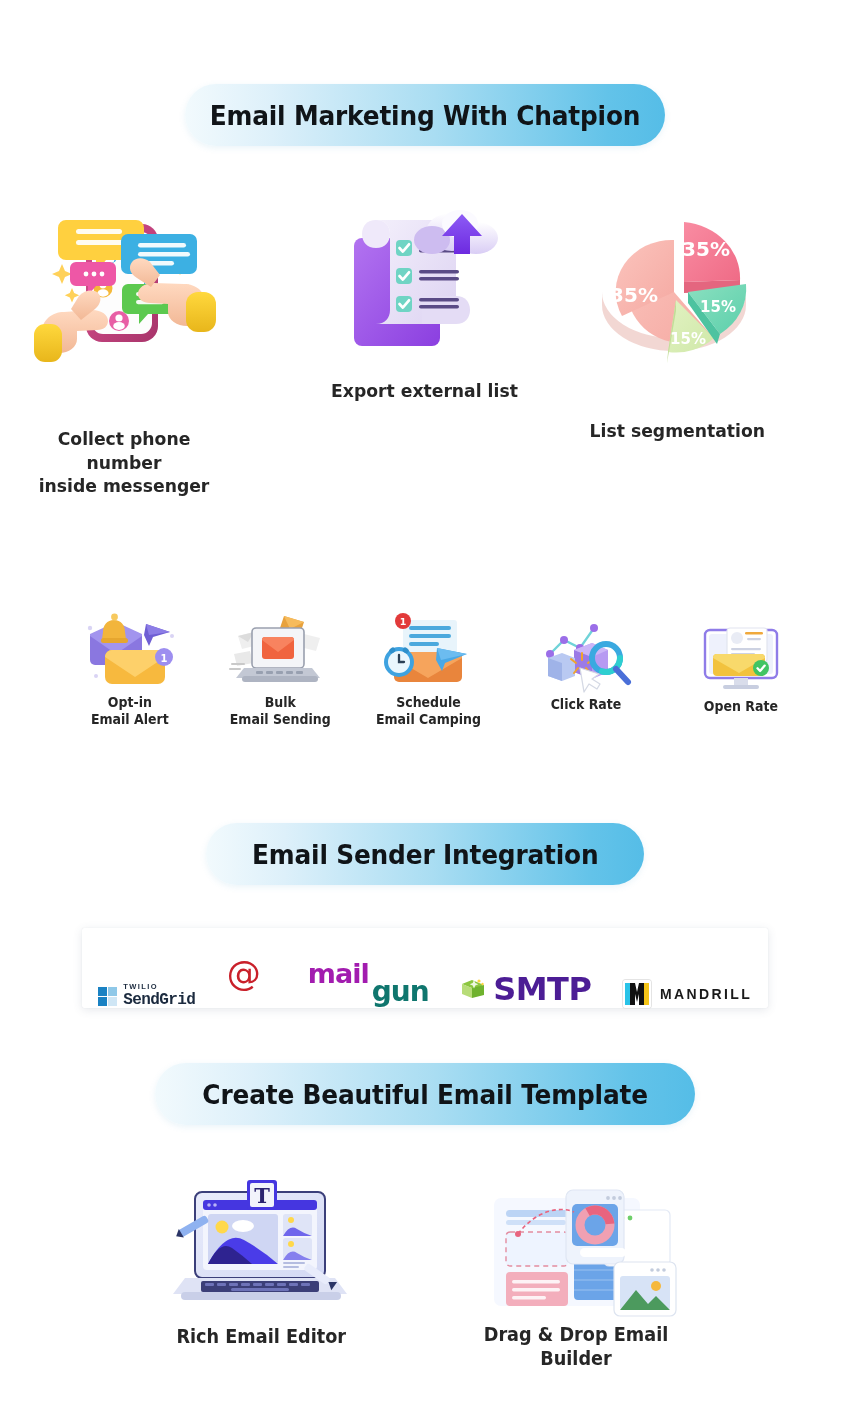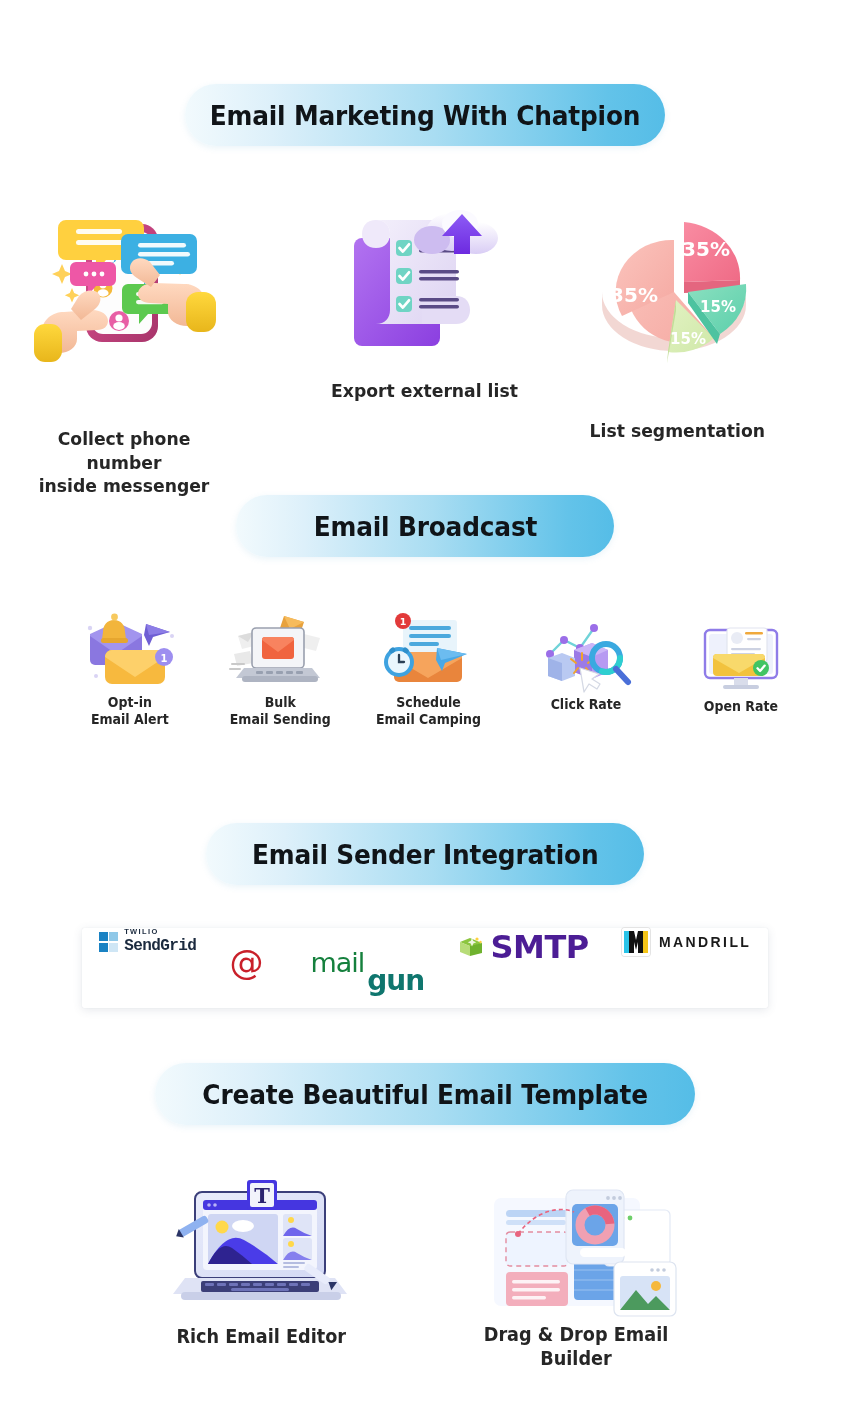--- a/index.html
+++ b/index.html
@@ -61,36 +61,36 @@
   #bc-2{left:219px;top:612px;width:122px;}
   #bc-3{left:368px;top:612px;width:122px;}
   #bc-4{left:525px;top:618px;width:122px;}
   #bc-5{left:680px;top:622px;width:122px;}
 
   
   #integration-card{
     position:absolute;left:82px;top:928px;width:686px;height:80px;
     background:#ffffff;
     box-shadow:0 2px 10px rgba(60,80,110,.13),0 0 1px rgba(60,80,110,.14);
-    display:flex;align-items:flex-start;justify-content:space-around;
+    display:flex;align-items:flex-end;justify-content:space-around;
     border-radius:2px;
   }
   .logo{display:flex;align-items:center;justify-content:center;}
 
   
   .sg{display:flex;align-items:flex-end;gap:6px;}
   .sg-grid{display:grid;grid-template-columns:9px 9px;grid-template-rows:9px 9px;gap:1.5px;margin-bottom:2px;}
   .sg-txt{display:flex;flex-direction:column;align-items:flex-start;line-height:1;}
   .sg-twilio{font-family:"Liberation Sans",sans-serif;font-size:7.5px;font-weight:bold;letter-spacing:1.4px;color:#1b2a3e;margin-bottom:2px;}
   .sg-name{font-family:Liberation Mono, monospace;font-size:16px;font-weight:bold;color:#1b2a3e;letter-spacing:-.6px;}
 
   
   .mg{display:flex;align-items:center;gap:3px;}
   .mg-at{font-family:"DejaVu Sans",sans-serif;font-size:34px;color:#c9202a;line-height:.8;font-weight:normal;}
-  .mg-mail{font-family:"DejaVu Sans",sans-serif;font-size:27px;font-weight:normal;color:#15803d;letter-spacing:-1px;margin-left:44px;}
+  .mg-mail{font-family:"DejaVu Sans",sans-serif;font-size:27px;font-weight:bold;color:#a21caf;letter-spacing:-1px;margin-left:44px;}
   .mg-gun{font-family:"DejaVu Sans",sans-serif;font-size:28px;font-weight:bold;color:#0f766e;letter-spacing:-1px;margin-top:36px;}
 
   
   .smtp{display:flex;align-items:center;gap:7px;}
   .smtp-txt{font-family:"DejaVu Sans",sans-serif;font-size:32px;font-weight:bold;color:#4c1d95;letter-spacing:-.5px;}
 
   
   .md{display:flex;align-items:center;gap:9px;}
   .md-box{width:28px;height:28px;border-radius:3px;position:relative;overflow:hidden;background:#fff;box-shadow:0 0 0 1px #e4e4e4;}
   .md-txt{font-family:"Liberation Sans",sans-serif;font-size:14px;font-weight:bold;letter-spacing:2.4px;color:#1a1a1a;}
@@ -303,23 +303,20 @@
         </g>
 
         <text x="52" y="106" font-family="DejaVu Sans, sans-serif" font-size="20" font-weight="bold" fill="#ffffff" text-anchor="middle">35%</text>
       </svg>
     </div>
     <div class="cap">
       <div>List segmentation</div>
     </div>
   </div>
 
-  <div class="pill" id="pill-2">
-    <span>Email Broadcast</span>
-  </div>
 
   <div class="bc" id="bc-1">
     <div class="art">
       <svg width="108" height="78" viewBox="0 0 108 78">
         <g fill="#c9c2f0" opacity=".7">
           <circle cx="14" cy="16" r="2.2"></circle>
             <circle cx="96" cy="24" r="2"></circle>
             <circle cx="20" cy="64" r="2"></circle>
         </g>
 

